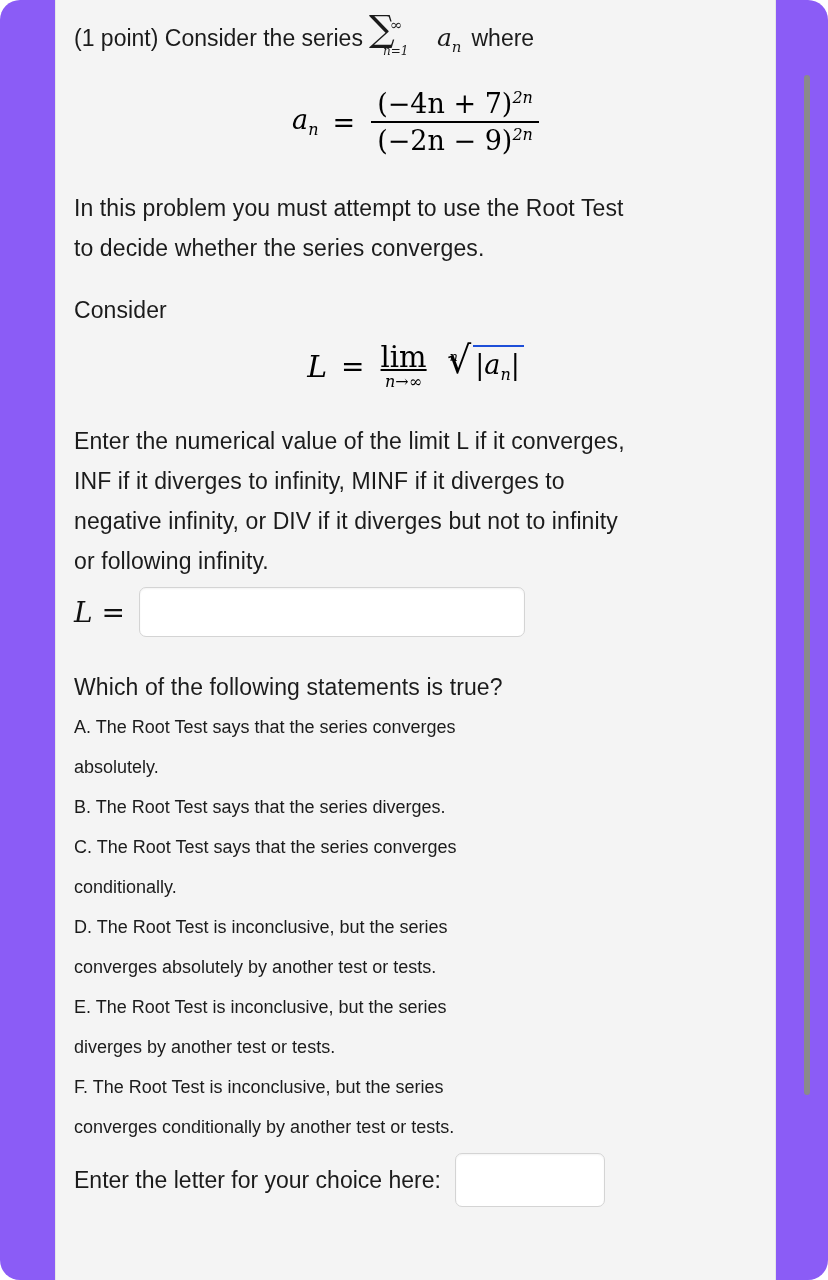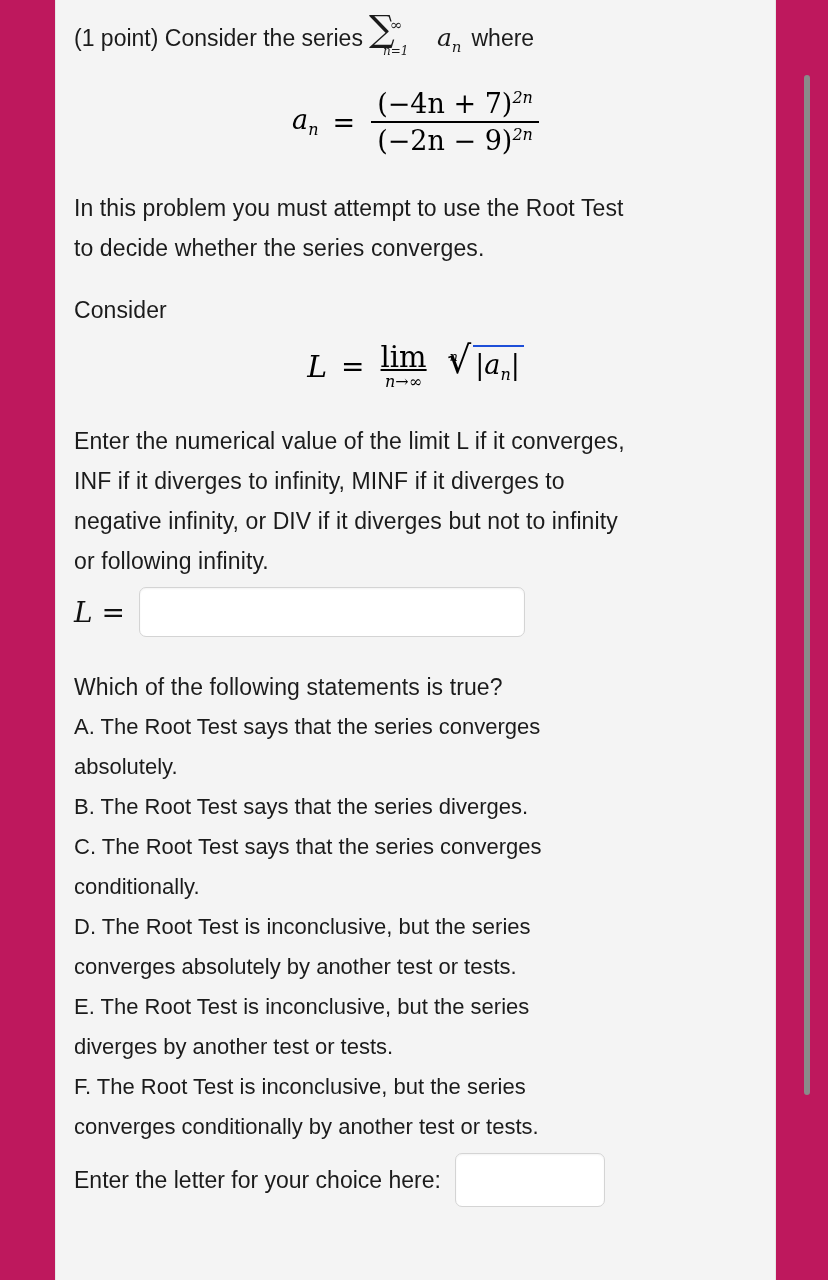--- a/index.html
+++ b/index.html
@@ -9,21 +9,22 @@
     height: 1280px;
     overflow: hidden;
     background: #ffffff;
     font-family: "Liberation Sans", sans-serif;
   }
 
   #page {
     position: relative;
     width: 828px;
     height: 1280px;
-    background: #be185d;
+    background: #8b5cf6;
+    border-radius: 20px;
   }
 
   
   #problem-panel {
     position: absolute;
     left: 55px;
     top: 0;
     width: 721px;
     height: 1280px;
     background: #f4f4f4;
@@ -253,21 +254,21 @@
     display: flex;
     align-items: center;
   }
   .choice-label {
     font-size: 23px;
     color: #1b1b1b;
     line-height: 34px;
   }
 
   .options .opt {
-    font-size: 22px;
+    font-size: 18px;
     line-height: 40px;
     color: #1b1b1b;
   }
 
   
   #scrollbar-track {
     position: absolute;
     right: 8px;
     top: 0;
     width: 8px;

